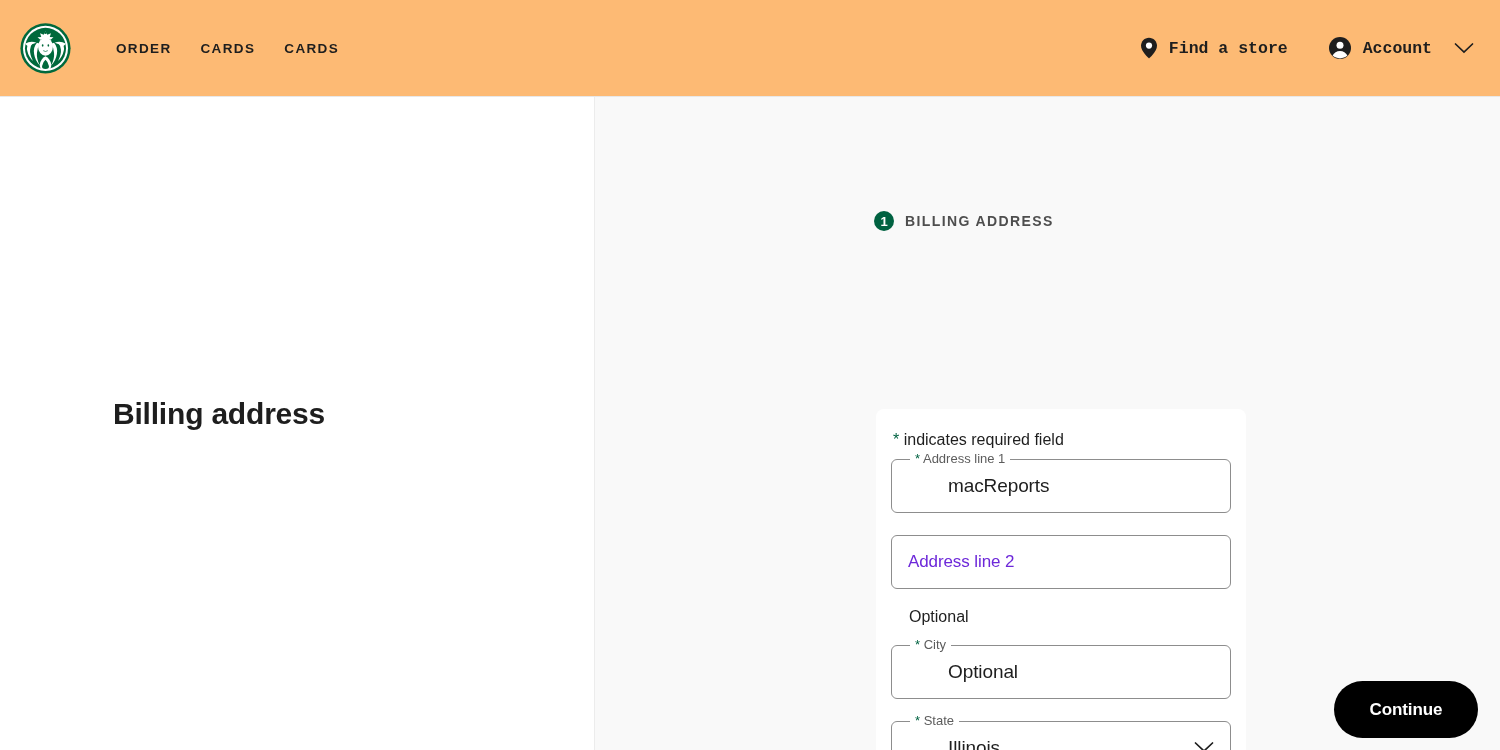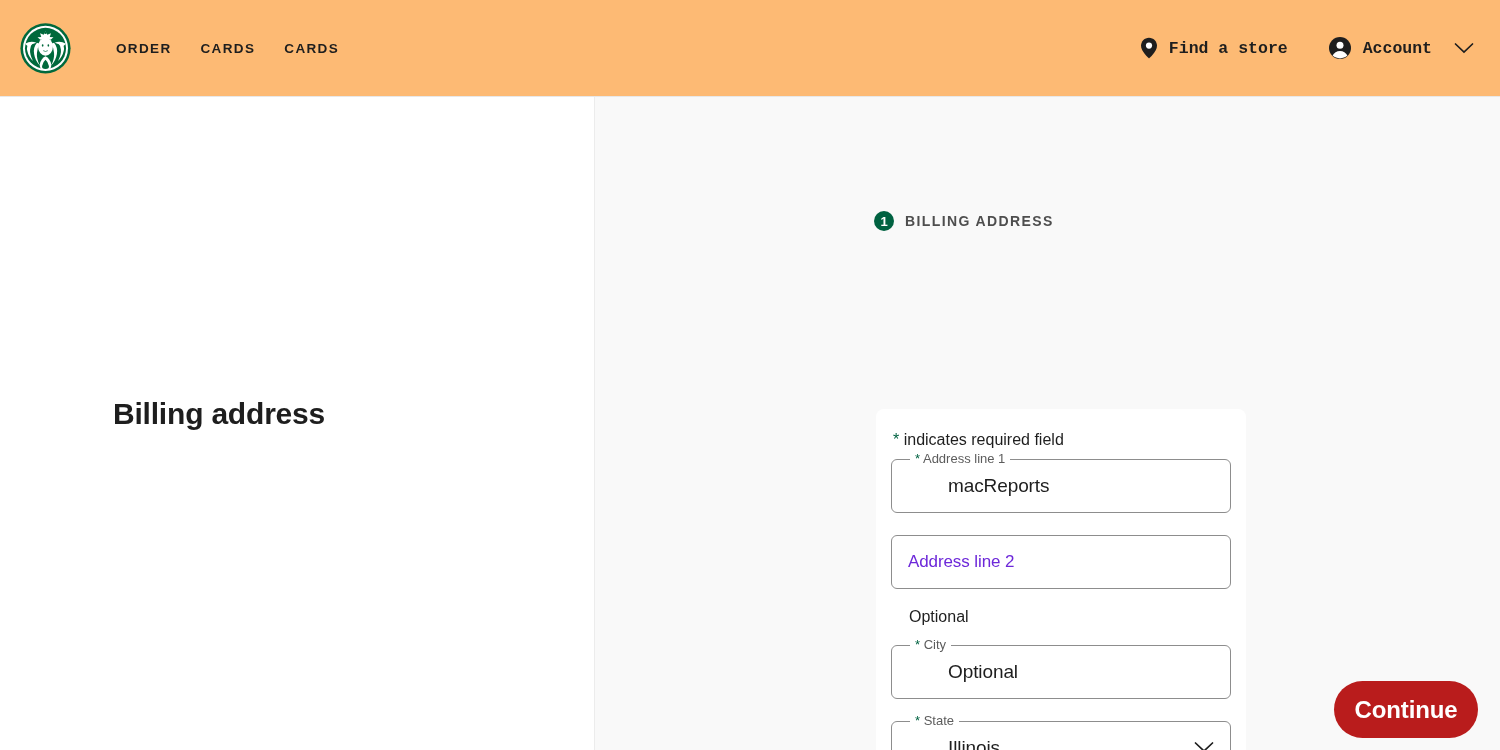--- a/index.html
+++ b/index.html
@@ -216,24 +216,24 @@
   .field-box.select { cursor: pointer; }
 
   
   .continue-btn {
     position: absolute;
     right: 22px;
     bottom: 12px;
     width: 144px;
     height: 57px;
     border-radius: 29px;
-    background: #b91c1c;
+    background: #000000;
     color: #ffffff;
     border: none;
-    font-size: 24px;
+    font-size: 17px;
     font-weight: bold;
     font-family: "Liberation Sans", sans-serif;
     cursor: pointer;
     display: flex;
     align-items: center;
     justify-content: center;
     letter-spacing: -0.1px;
     z-index: 20;
   }
 </style>

